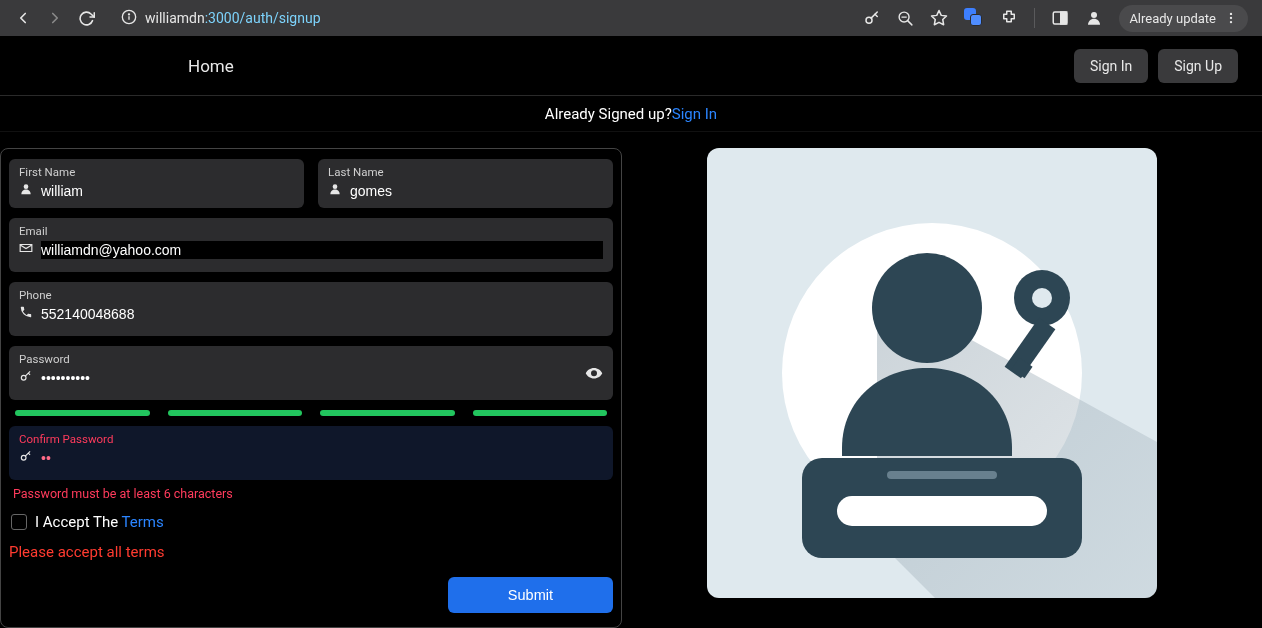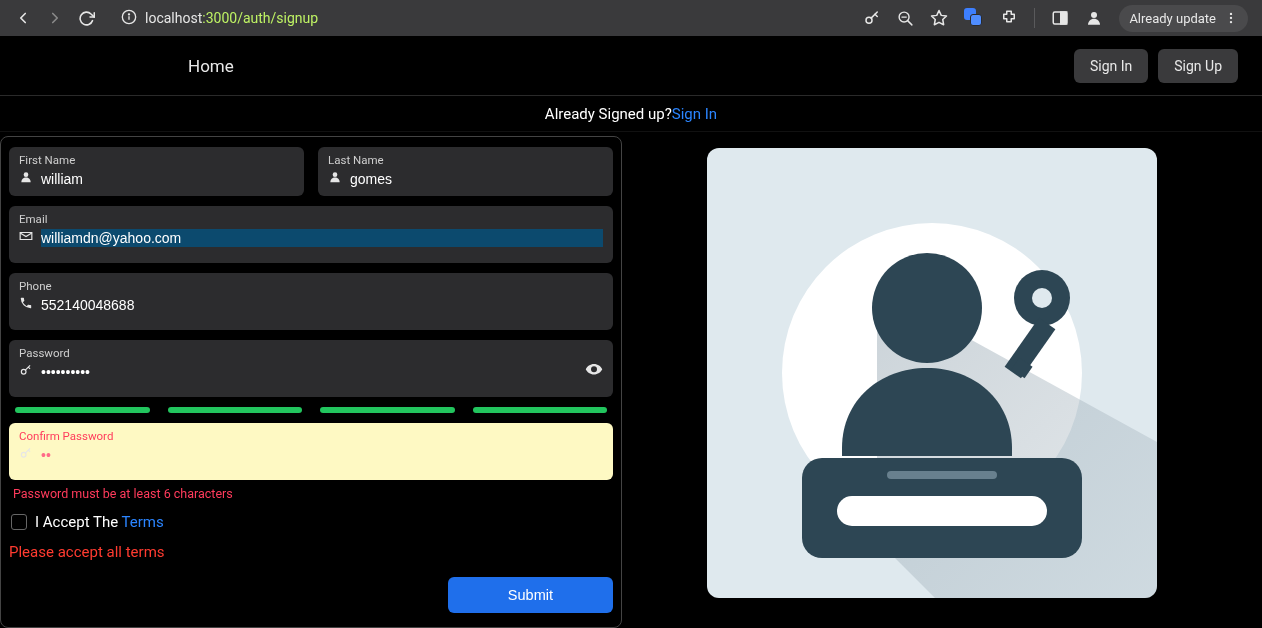--- a/index.html
+++ b/index.html
@@ -29,21 +29,21 @@
   .chrome-nav svg, .chrome-actions svg { display: block; }
   .chrome-url {
     flex: 1;
     display: flex;
     align-items: center;
     gap: 8px;
     padding-left: 14px;
     font-size: 14px;
     color: #e6e6e6;
   }
-  .chrome-url .host-dim { color: #bef264; }
+  .chrome-url .host-dim { color: #7dd3fc; }
   .chrome-actions {
     display: flex;
     align-items: center;
     gap: 16px;
     padding-right: 6px;
   }
   .chrome-divider {
     width: 1px;
     height: 20px;
     background: #5a5a5c;
@@ -118,38 +118,38 @@
   }
 
   .form-card {
     width: 622px;
     border: 1px solid #444;
     border-radius: 8px;
     padding: 10px 8px 14px 8px;
     display: flex;
     flex-direction: column;
     gap: 10px;
-    margin-top: 4px;
+    margin-top: 16px;
     margin-left: 0;
   }
 
   .row {
     display: flex;
     gap: 14px;
   }
 
   .field {
     background: #2c2c2e;
     border-radius: 6px;
     padding: 6px 10px 8px 10px;
     flex: 1;
     position: relative;
   }
   .field.error {
-    background: #fef9c3;
+    background: #0f172a;
   }
   .field .label {
     font-size: 11.5px;
     color: #cfcfcf;
     margin-bottom: 2px;
     display: block;
   }
   .field.error .label { color: #ff3b5c; }
   .field .inline {
     display: flex;
@@ -159,21 +159,21 @@
   .field .inline svg { flex-shrink: 0; }
   .field input {
     background: transparent;
     border: none;
     outline: none;
     color: #fff;
     font-size: 14px;
     width: 100%;
     padding: 1px 0;
   }
-  .field input.selected { background: #0c4a6e; }
+  .field input.selected { background: #000000; }
   .field.error input { color: #ff6b88; }
   .field .eye {
     position: absolute;
     right: 10px;
     top: 50%;
     transform: translateY(-40%);
     cursor: pointer;
   }
 
   .strength {
@@ -295,21 +295,21 @@
   </div>
   <div class="chrome-url">
     <span>
       <svg width="16" height="16" viewBox="0 0 24 24" fill="none" stroke="#e6e6e6" stroke-width="2">
           <circle cx="12" cy="12" r="10"></circle>
           <line x1="12" y1="11" x2="12" y2="16"></line>
           <circle cx="12" cy="8" r="0.8" fill="#e6e6e6"></circle>
         </svg>
     </span>
     <span>
-      <span>localhost</span><span class="host-dim">:3000</span><span class="host-dim">/auth/signup</span>
+      <span>williamdn</span><span class="host-dim">:3000</span><span class="host-dim">/auth/signup</span>
     </span>
   </div>
   <div class="chrome-actions">
     <span>
       <svg width="18" height="18" viewBox="0 0 24 24" fill="none" stroke="#e6e6e6" stroke-width="2" stroke-linecap="round" stroke-linejoin="round">
           <circle cx="8" cy="15" r="4"></circle>
           <line x1="10.8" y1="12.2" x2="19" y2="4"></line>
           <line x1="16" y1="7" x2="19" y2="10"></line>
         </svg>
     </span>

